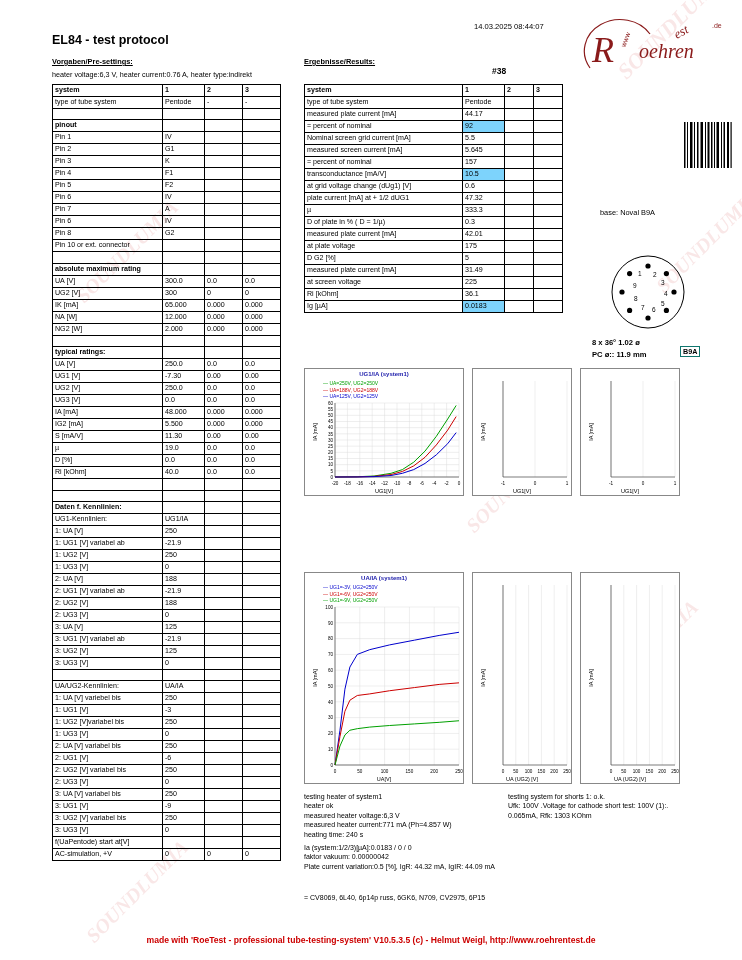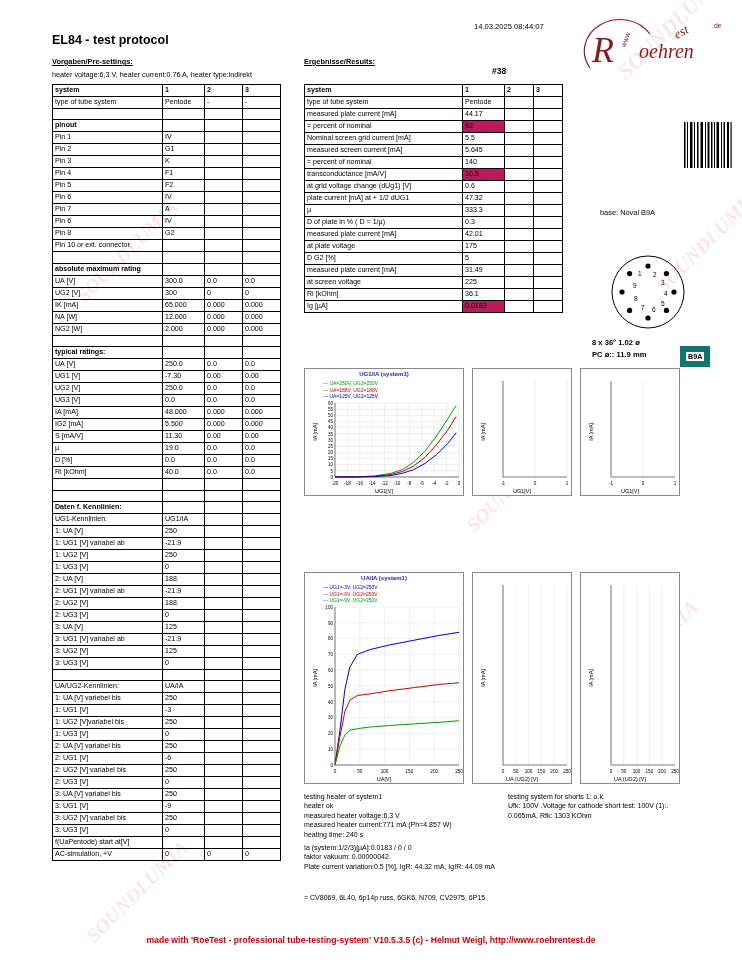--- a/index.html
+++ b/index.html
@@ -50,21 +50,21 @@
     border: 0.6px solid #000;
     padding: 0px 2px;
     height: 11.4px;
     line-height: 11px;
     font-size: 7.1px;
     overflow: hidden;
     white-space: nowrap;
   }
   td.hdr { font-weight: bold; }
   td.blank { border-left:0.6px solid #000; border-right:0.6px solid #000; border-top:none; border-bottom:none;}
-  .green { background: #be185d; }
+  .green { background: #7dd3fc; }
 
   
   .ltab { position:absolute; left:52px; top:84px; width:228px; }
   .ltab col.c0 { width:110px; }
   .ltab col.c1 { width:42px; }
   .ltab col.c2 { width:38px; }
   .ltab col.c3 { width:38px; }
 
   
   .rtab { position:absolute; left:304px; top:84px; width:258px; }
@@ -72,21 +72,21 @@
   .rtab col.c1 { width:42px; }
   .rtab col.c2 { width:29px; }
   .rtab col.c3 { width:29px; }
 
   .barcode { position:absolute; left:684px; top:122px; width:48px; height:46px; }
 
   .base-text { position:absolute; left:600px; top:208px; font-size:7.4px; }
   .socket { position:absolute; left:608px; top:252px; width:80px; height:80px; }
   .socket-note { position:absolute; left:592px; top:338px; font-size:7.6px; font-weight:bold; }
   .socket-note2 { position:absolute; left:592px; top:350px; font-size:7.6px; font-weight:bold;text-align:right; }
-  .b9a-box { position:absolute; left:680px; top:346px; border:6px solid #0f766e; padding:0 2px; font-size:7.2px; font-weight:bold; }
+  .b9a-box { position:absolute; left:680px; top:346px; border:1px solid #0f766e; padding:0 2px; font-size:7.2px; font-weight:bold; }
 
   
   .chart { position:absolute; border:0.6px solid #888; background:#fff; }
   .chart .ctitle { position:absolute; top:2px; width:100%; text-align:center; font-size:6px; color:#1a1aaa; font-weight:bold; }
   .chart .legend { position:absolute; left:18px; top:11px; font-size:5px; line-height:6.5px; }
   .chart .legend div { white-space:nowrap; }
   .chart .ylab { position:absolute; left:1px; top:50%; transform:translateY(-50%) rotate(-90deg); font-size:5.5px; white-space:nowrap; }
   .chart .xlab { position:absolute; bottom:1px; width:100%; text-align:center; font-size:5.5px; }
   .chart svg { position:absolute; left:0; top:0; }
 
@@ -601,21 +601,21 @@
           <td></td>
         </tr>
         <tr>
           <td>measured screen current [mA]</td>
           <td>5.645</td>
           <td></td>
           <td></td>
         </tr>
         <tr>
           <td>= percent of nominal</td>
-          <td>140</td>
+          <td>157</td>
           <td></td>
           <td></td>
         </tr>
         <tr>
           <td>transconductance [mA/V]</td>
           <td class="green">10.5</td>
           <td></td>
           <td></td>
         </tr>
         <tr>

